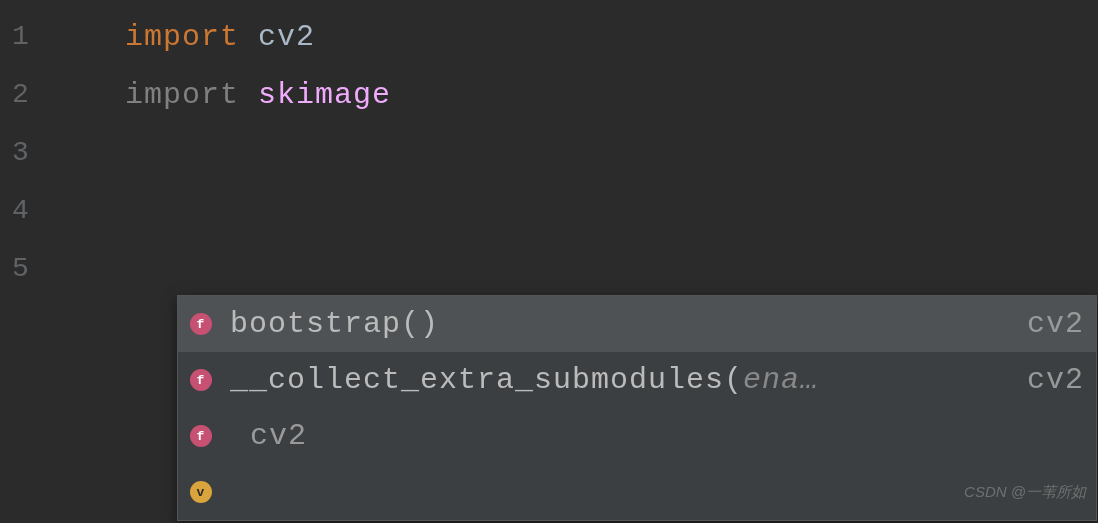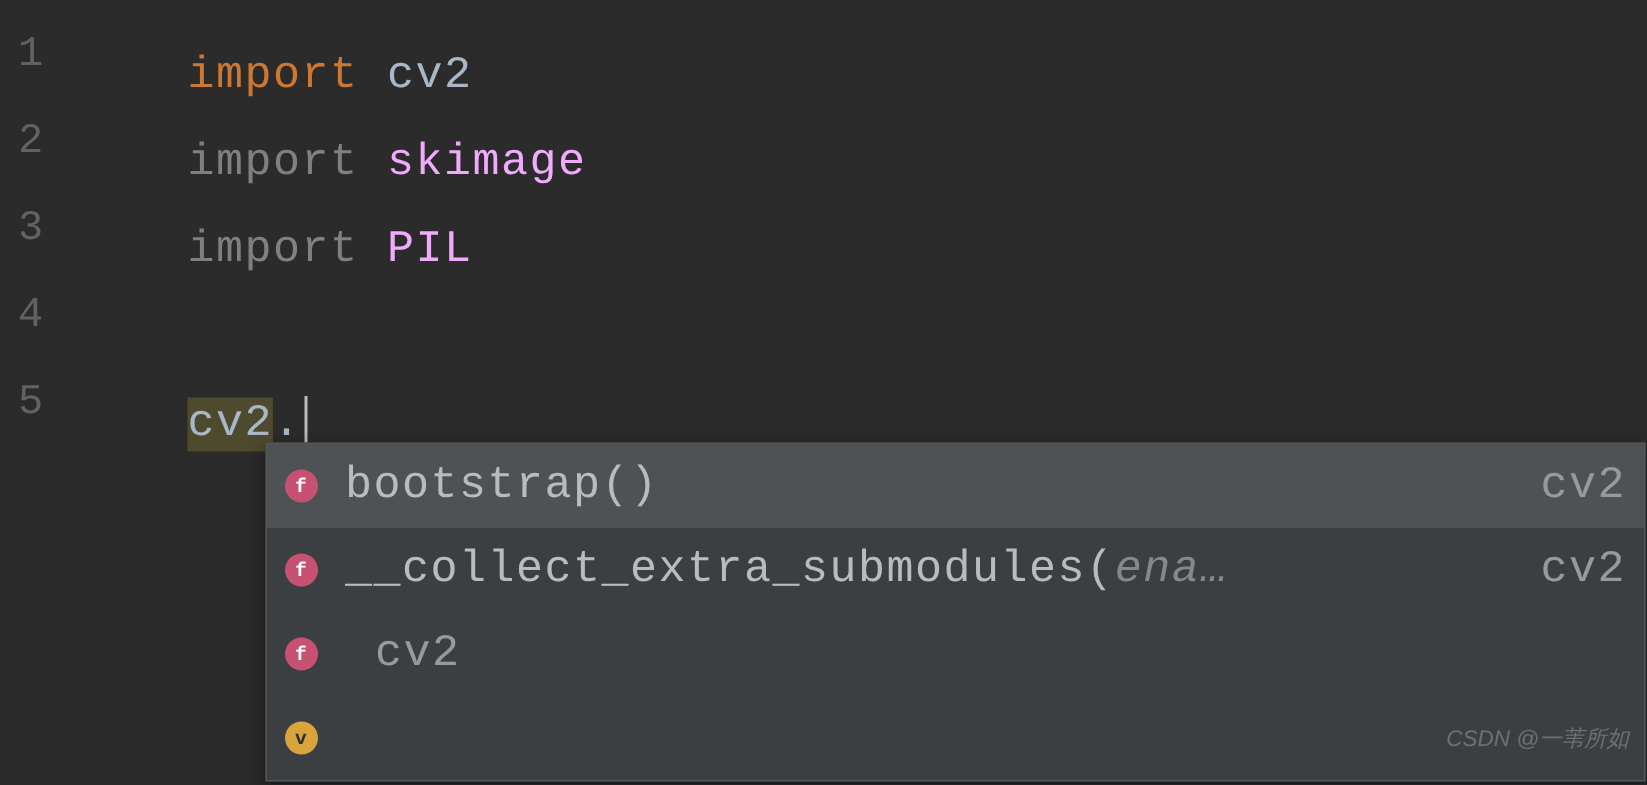--- a/index.html
+++ b/index.html
@@ -27,21 +27,21 @@
       padding-left: 12px;
     }
     .line-number {
       color: #606366;
       height: 58px;
       line-height: 38px;
       font-size: 28px;
     }
     .code-area {
       flex: 1;
-      padding-top: 32px;
+      padding-top: 18px;
       padding-left: 70px;
       position: relative;
     }
     .code-line {
       height: 58px;
       line-height: 38px;
       white-space: pre;
       letter-spacing: 1px;
     }
     .kw-active {
@@ -154,23 +154,21 @@
   <div class="gutter">
     <div class="line-number">1</div>
     <div class="line-number">2</div>
     <div class="line-number">3</div>
     <div class="line-number">4</div>
     <div class="line-number">5</div>
   </div>
   <div class="code-area">
     <div class="code-line"><span class="kw-active">import</span> <span class="mod-active">cv2</span></div>
     <div class="code-line"><span class="kw-inactive">import</span> <span class="mod-inactive">skimage</span></div>
-    <div class="code-line"><span class="kw-inactive">import</span> <span class="mod-inactive">PIL</span></div>
     <div class="code-line"></div>
-    <div class="code-line"><span class="highlighted">cv2</span><span class="dot">.</span><span class="cursor"></span></div>
   </div>
 </div>
 
 <div class="autocomplete-popup">
   <div class="autocomplete-item selected">
     <span class="icon-badge icon-f">f</span>
     <span class="item-name"><span>bootstrap</span><span class="paren">()</span></span>
     <span class="item-module">cv2</span>
   </div>
   <div class="autocomplete-item">

